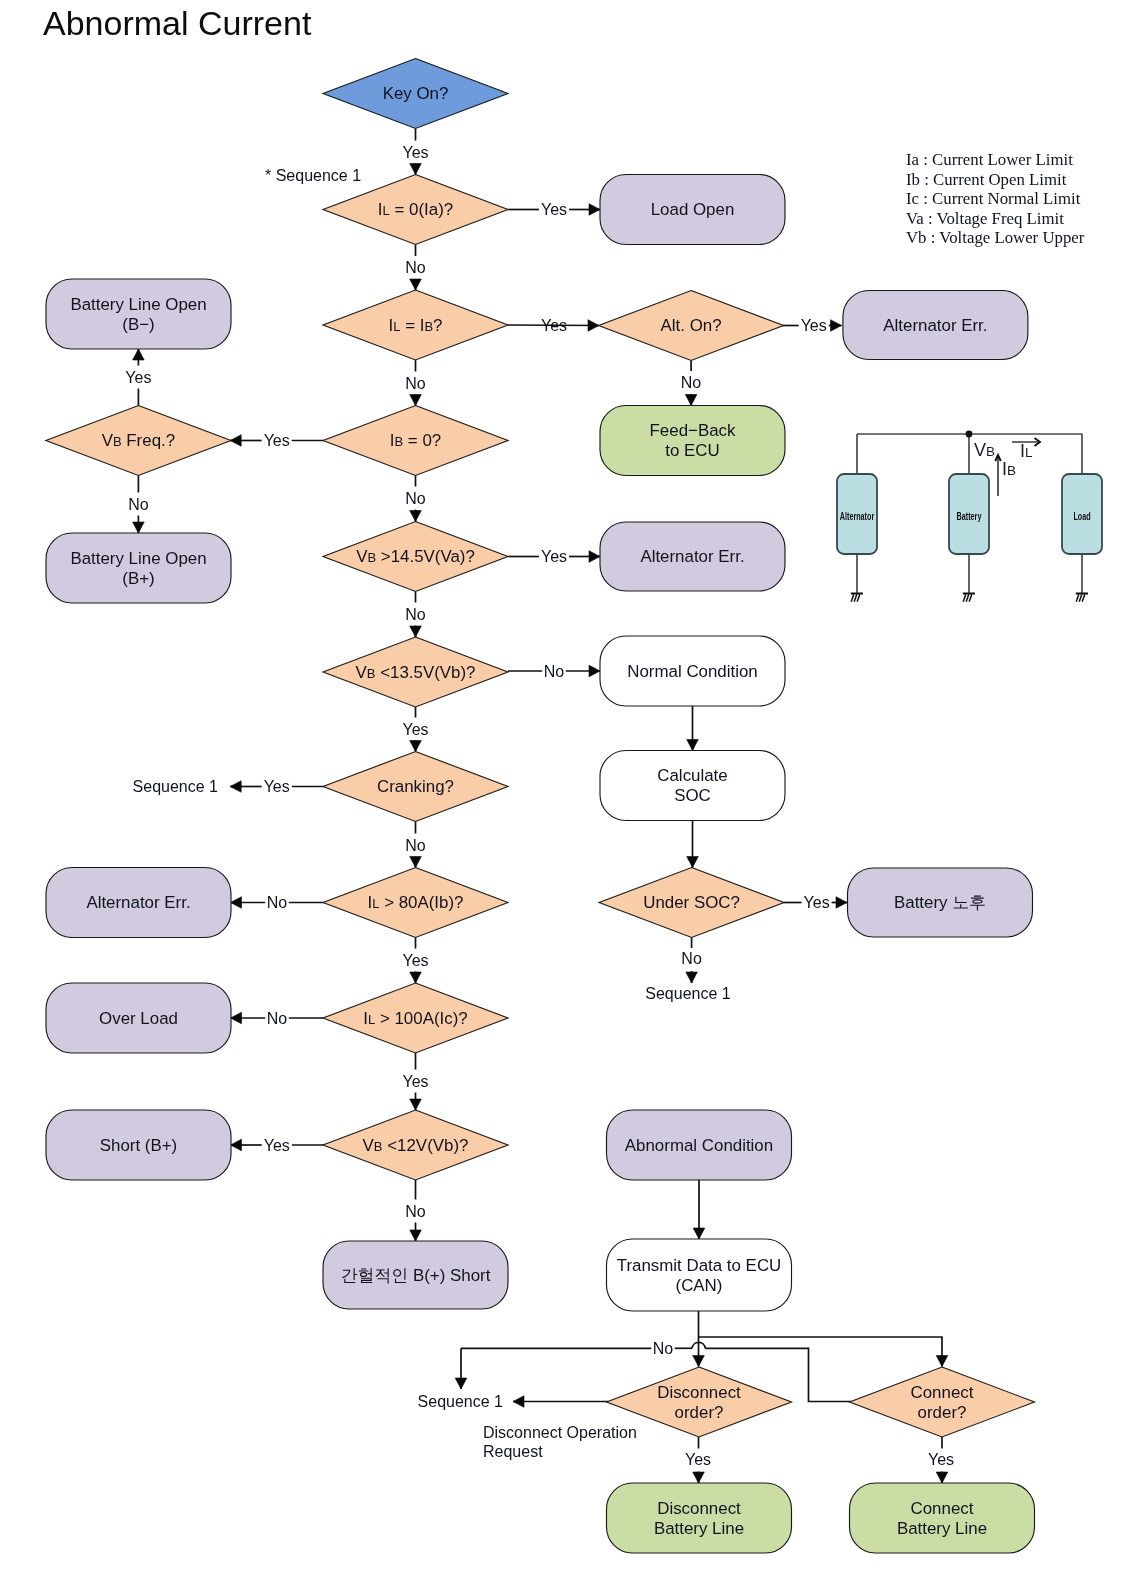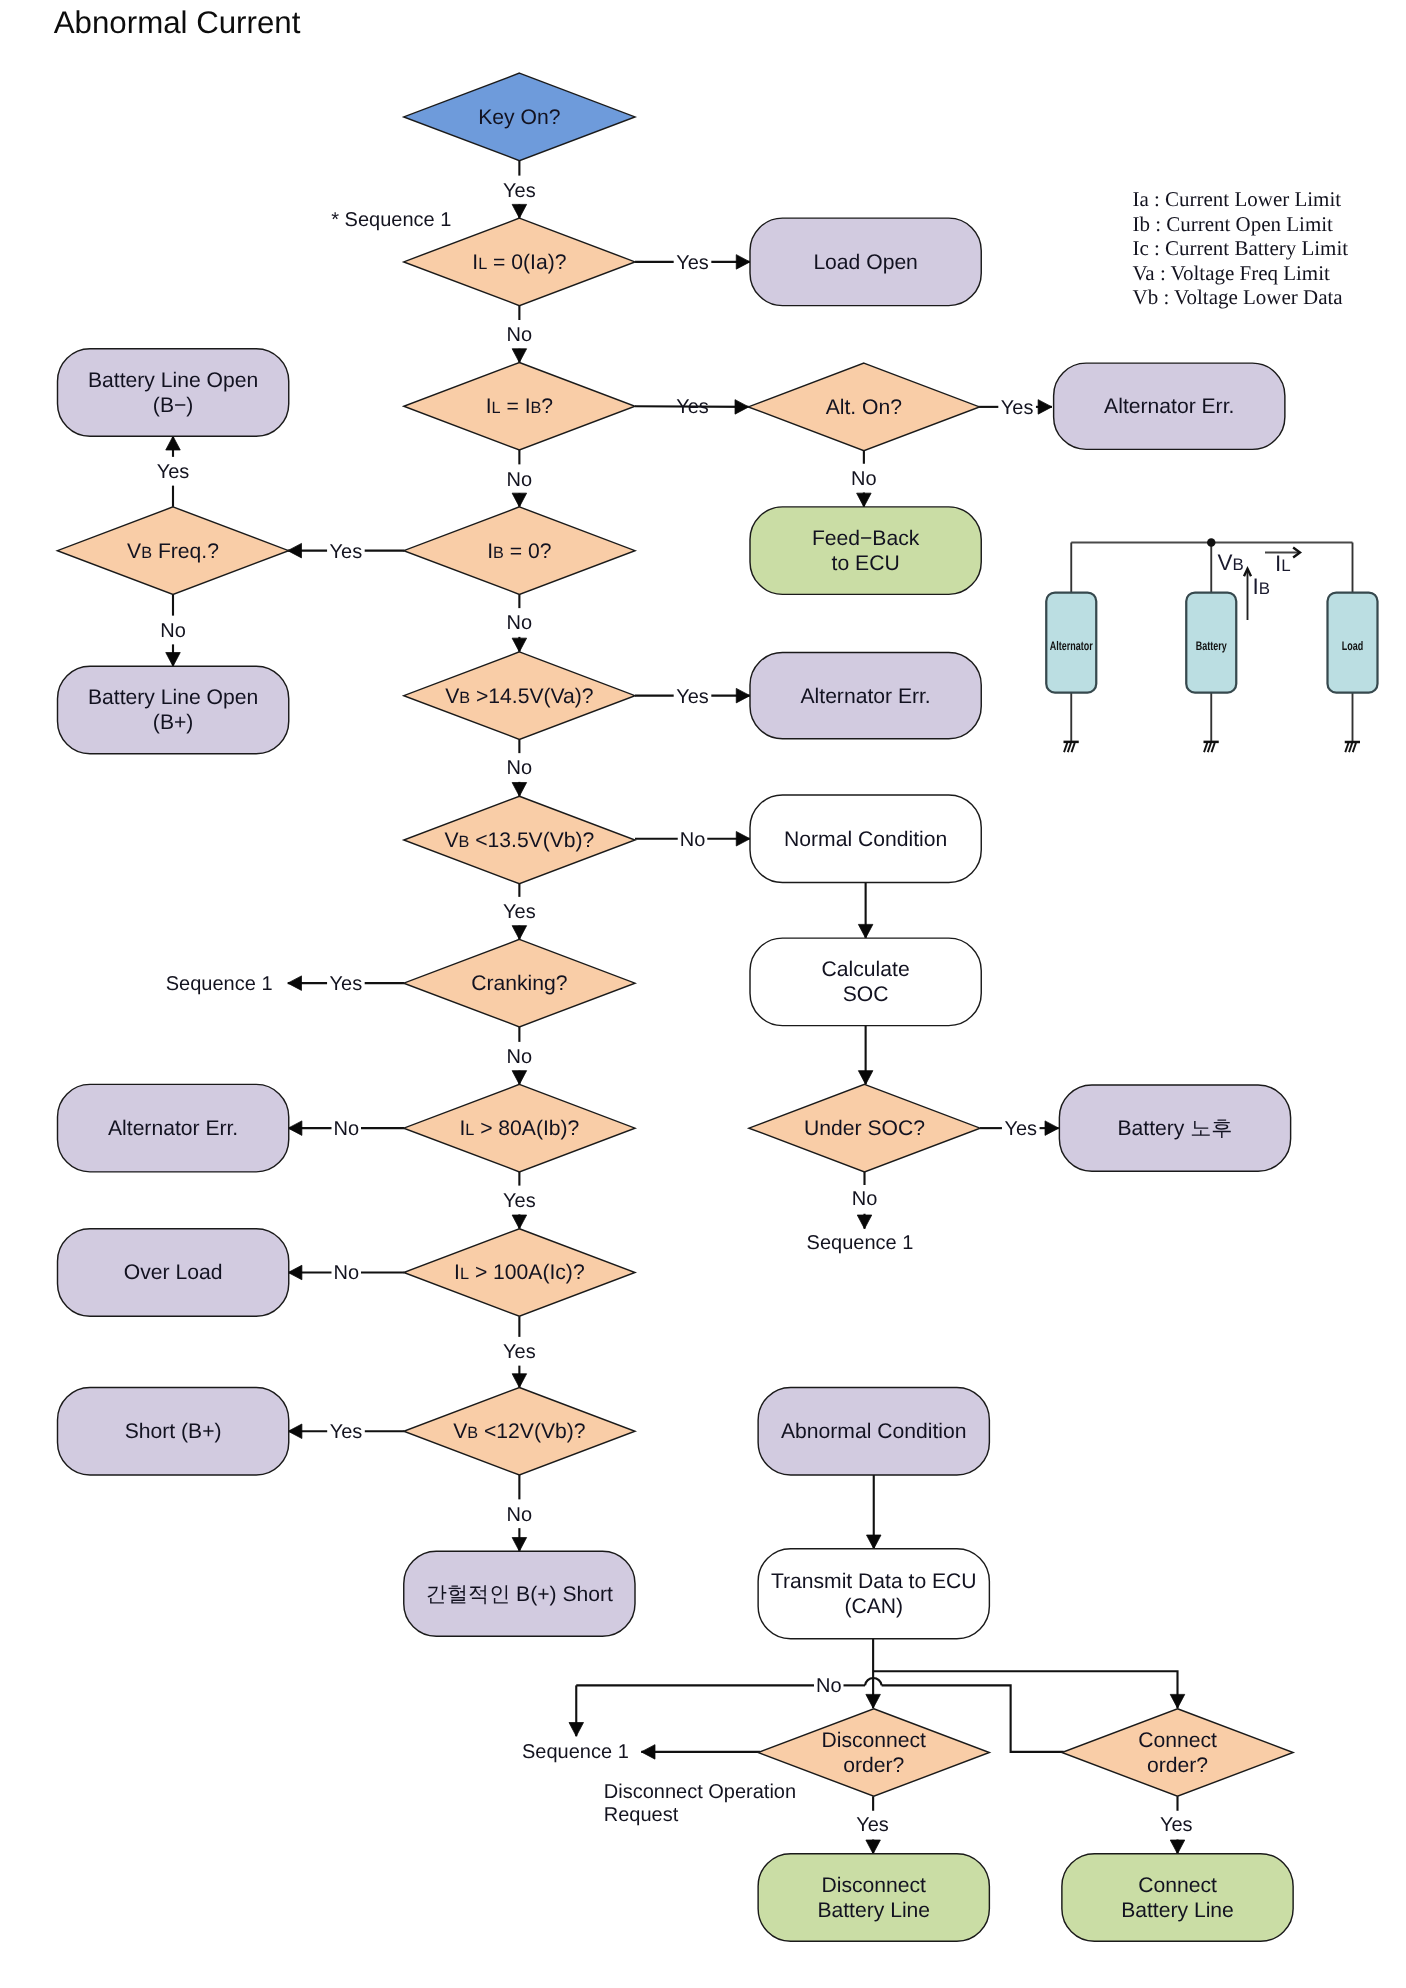--- a/index.html
+++ b/index.html
@@ -11,21 +11,21 @@
   text{font-family:"Liberation Sans",sans-serif;}
   .node-text{font-size:16.9px;fill:#121220;text-anchor:middle;}
   .node-sub{font-size:13px;}
   .edge-label{font-size:16px;fill:#13131f;text-anchor:middle;}
   .plain-label{font-size:16px;fill:#13131f;}
   .circuit-block-label{font-size:10px;fill:#111;text-anchor:middle;font-weight:bold;}
   .circuit-label{font-size:18px;fill:#1a1a2e;}
   .circuit-label-sub{font-size:13.5px;}
   .shape{stroke:#1a1a1a;stroke-width:1.15;}
   .flowline{stroke:#111;stroke-width:1.7;fill:none;}
-  #page-title{position:absolute;left:43px;top:4px;font-size:25px;color:#0d0d0d;
+  #page-title{position:absolute;left:43px;top:4px;font-size:34px;color:#0d0d0d;
               font-family:"Liberation Sans",sans-serif;white-space:nowrap;}
   #legend{position:absolute;left:870px;top:150px;font-family:Liberation Serif, serif;margin-left:36px;}
   .legend-row{font-size:16.8px;color:#13131f;line-height:19.5px;white-space:nowrap;}
 </style>
 </head>
 <body>
 
 <div id="stage">
 
   <svg id="diagram" viewBox="0 0 1125 1590" xmlns="http://www.w3.org/2000/svg">
@@ -539,17 +539,17 @@
         <text x="1002" y="475" class="circuit-label"><tspan>I</tspan><tspan class="circuit-label-sub">B</tspan></text>
         <text x="1020" y="457" class="circuit-label"><tspan>I</tspan><tspan class="circuit-label-sub">L</tspan></text>
       </g>
     </svg>
 
   <div id="page-title">Abnormal Current</div>
 
   <div id="legend">
     <div class="legend-row">Ia : Current Lower Limit</div>
     <div class="legend-row">Ib : Current Open Limit</div>
-    <div class="legend-row">Ic : Current Battery Limit</div>
+    <div class="legend-row">Ic : Current Normal Limit</div>
     <div class="legend-row">Va : Voltage Freq Limit</div>
-    <div class="legend-row">Vb : Voltage Lower Data</div>
+    <div class="legend-row">Vb : Voltage Lower Upper</div>
   </div>
 </div>
 
 </body></html>

